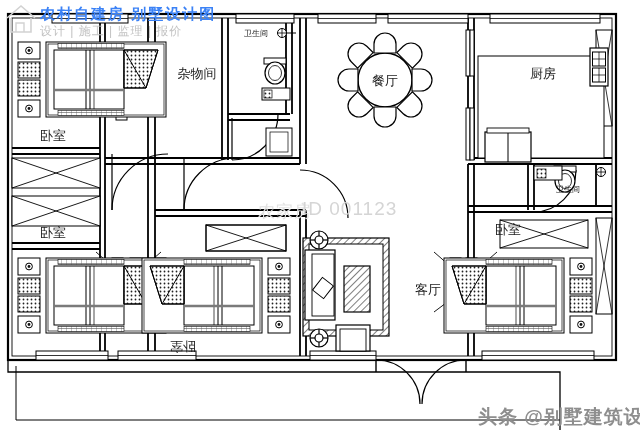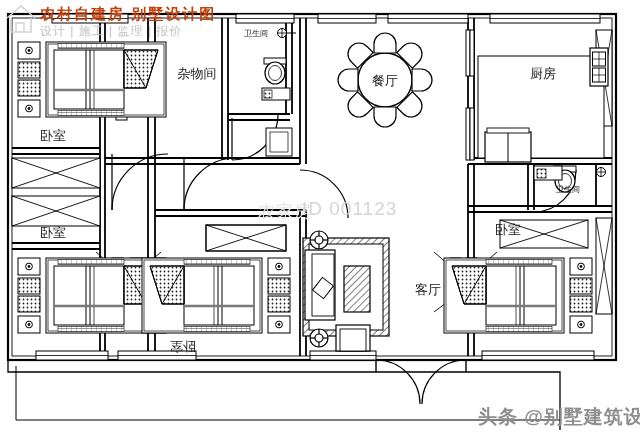--- a/index.html
+++ b/index.html
@@ -4,21 +4,21 @@
 <style>
   html,body{margin:0;padding:0;background:#ffffff;}
   body{font-family:"Liberation Sans","DejaVu Sans",sans-serif;}
   #stage{position:relative;width:640px;height:438px;background:#ffffff;overflow:hidden;}
   #plan{position:absolute;left:0;top:0;width:640px;height:438px;}
 
   .wm{position:absolute;pointer-events:none;user-select:none;}
 
   
   #wm-brand{left:4px;top:2px;width:250px;height:36px;}
-  #wm-brand .bl1{position:absolute;left:36px;top:3px;font-size:15px;color:#c2410c;
+  #wm-brand .bl1{position:absolute;left:36px;top:3px;font-size:15px;color:#3b82f6;
       letter-spacing:2px;white-space:nowrap;font-weight:bold;}
   #wm-brand .bl2{position:absolute;left:36px;top:21px;font-size:12px;color:#c2c2c2;
       letter-spacing:1px;white-space:nowrap;}
 
   
   #wm-center{left:258px;top:198px;width:190px;height:24px;}
   #wm-center .cid{position:absolute;left:0;top:0;font-size:19px;color:#d5d5d5;
       letter-spacing:1px;white-space:nowrap;}
   #wm-center .ccn{position:absolute;left:0px;top:2px;font-size:17px;color:#e2e2e2;
       letter-spacing:1px;white-space:nowrap;}

